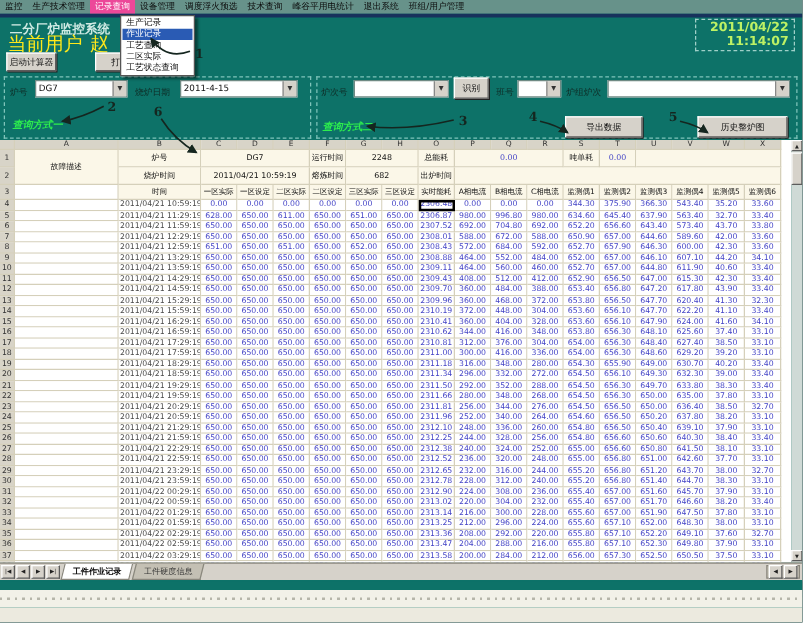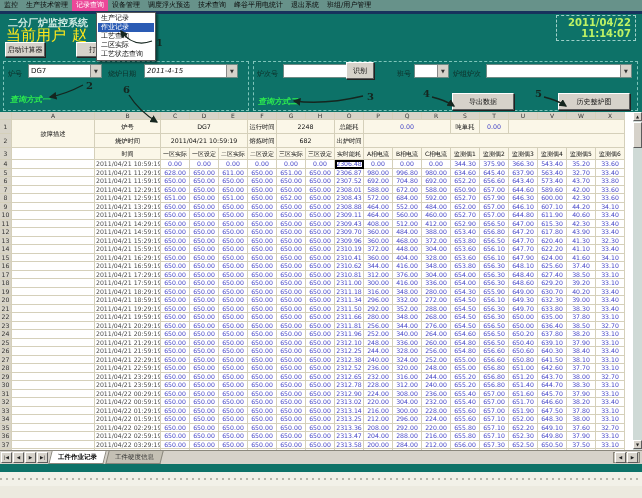--- a/index.html
+++ b/index.html
@@ -118,32 +118,32 @@
 
   <div class="panel p1"></div>
   <div class="panel p2"></div>
 
   <span class="tlab" style="left:8px;top:69px;">炉号</span>
   <div class="cmb" style="left:28px;top:64px;width:74px;">
     <span class="tx">DG7</span>
     <span class="db">▼</span>
   </div>
   <span class="tlab" style="left:108px;top:69px;">烧炉日期</span>
-  <div class="cmb" style="left:144px;top:64px;width:94px;font-style:italic;">
+  <div class="cmb" style="left:144px;top:64px;width:94px;">
     <span class="tx">2011-4-15</span>
     <span class="db">▼</span>
   </div>
   <span class="qlabel" style="left:10px;top:94px;">查询方式一</span>
 
   <span class="tlab" style="left:257px;top:69px;">炉次号</span>
   <div class="cmb" style="left:283px;top:64px;width:76px;">
     <span class="tx"></span>
     <span class="db">▼</span>
   </div>
-  <div class="btn" style="position:absolute;left:346px;top:62px;width:28px;height:17px;">识别</div>
+  <div class="btn" style="position:absolute;left:363px;top:62px;width:28px;height:17px;">识别</div>
   <span class="tlab" style="left:397px;top:69px;">班号</span>
   <div class="cmb" style="left:414px;top:64px;width:35px;">
     <span class="tx"></span>
     <span class="db">▼</span>
   </div>
   <span class="tlab" style="left:453px;top:69px;">炉组炉次</span>
   <div class="cmb" style="left:486px;top:64px;width:146px;">
     <span class="tx"></span>
     <span class="db">▼</span>
   </div>

